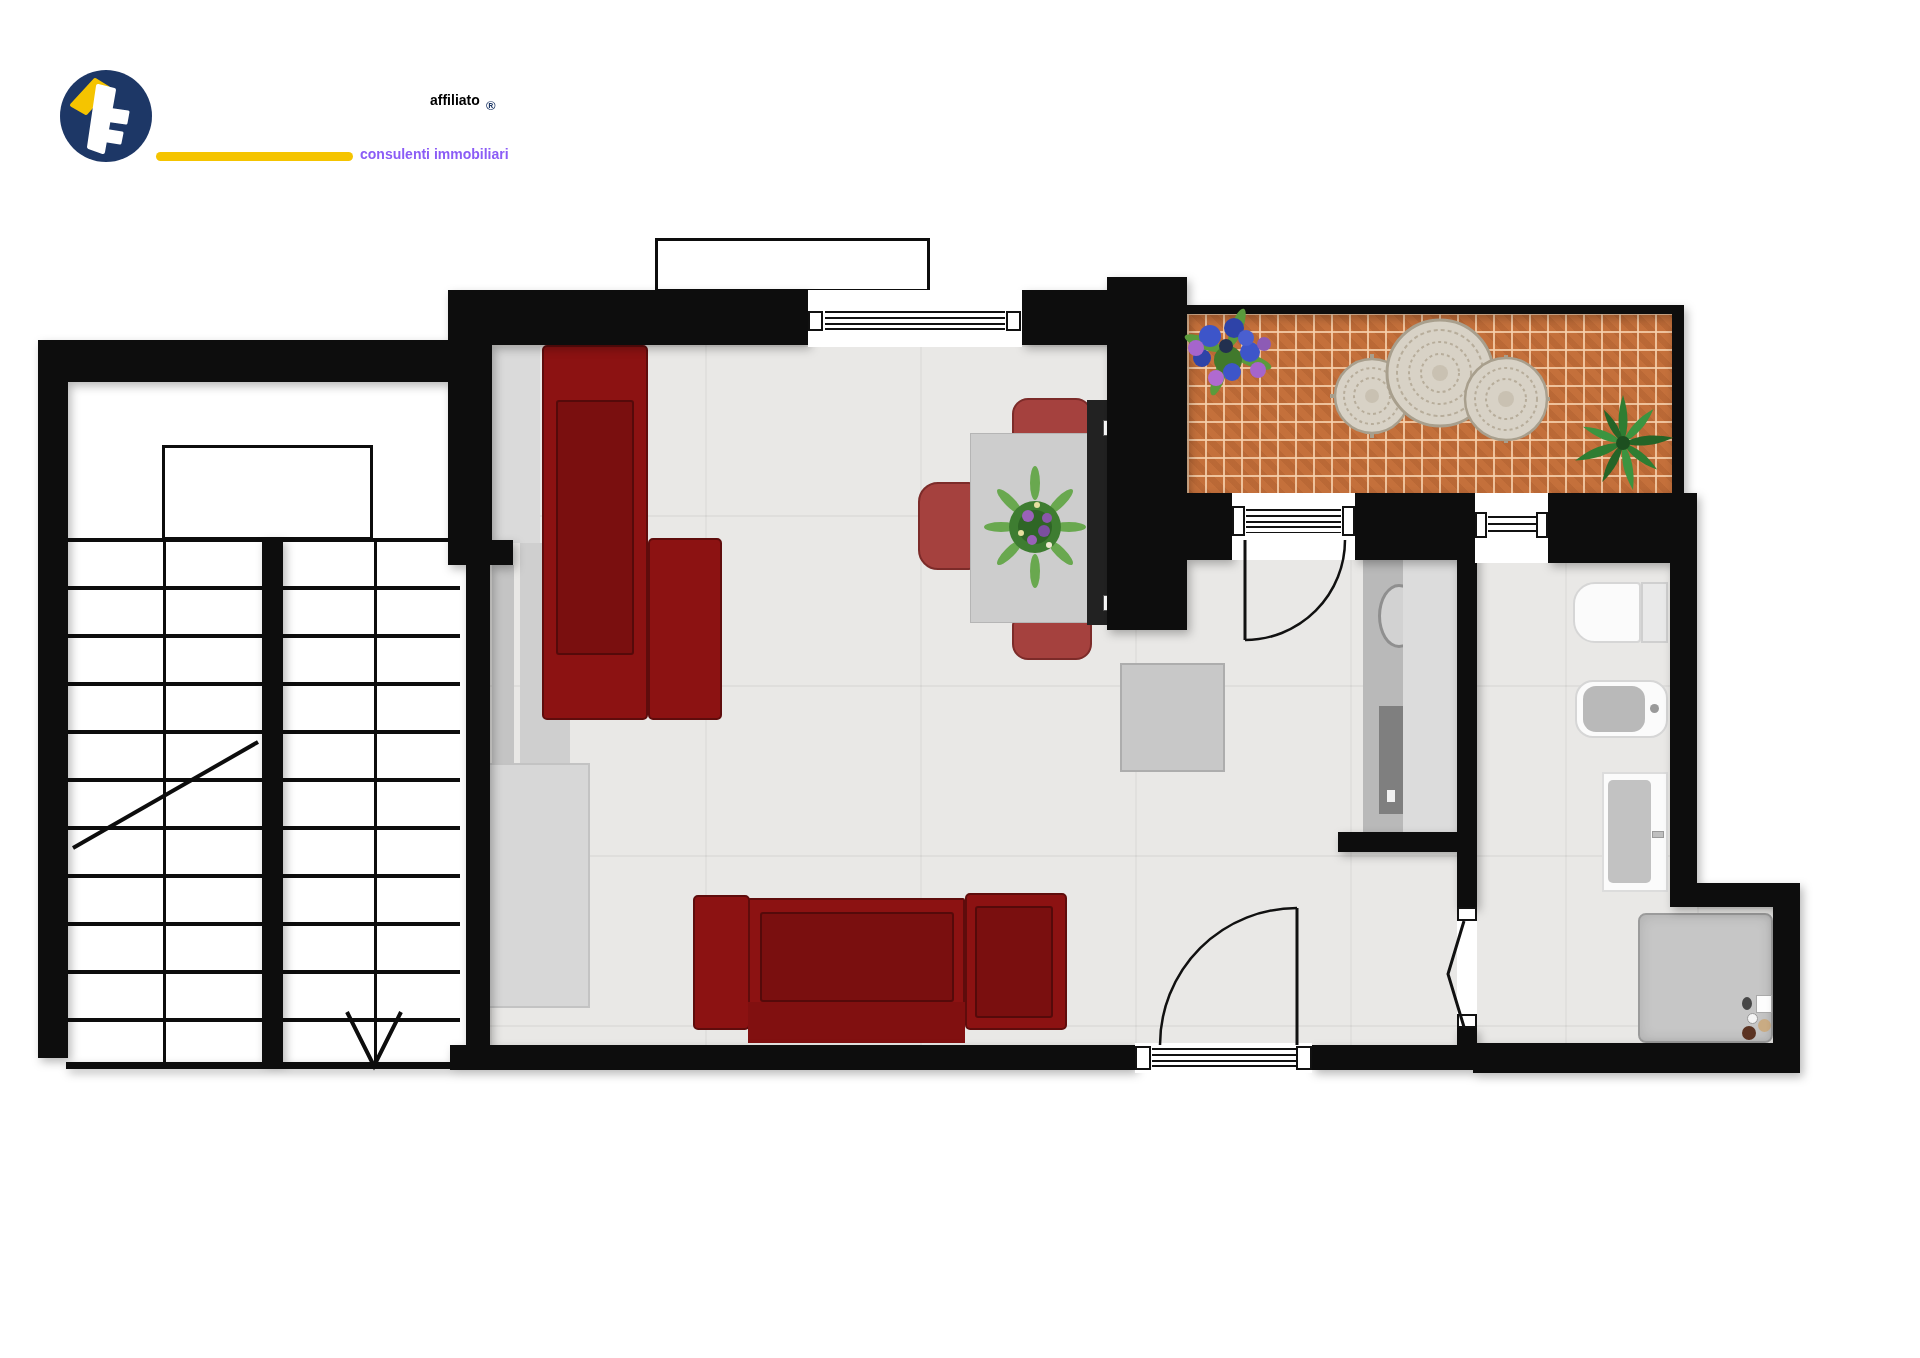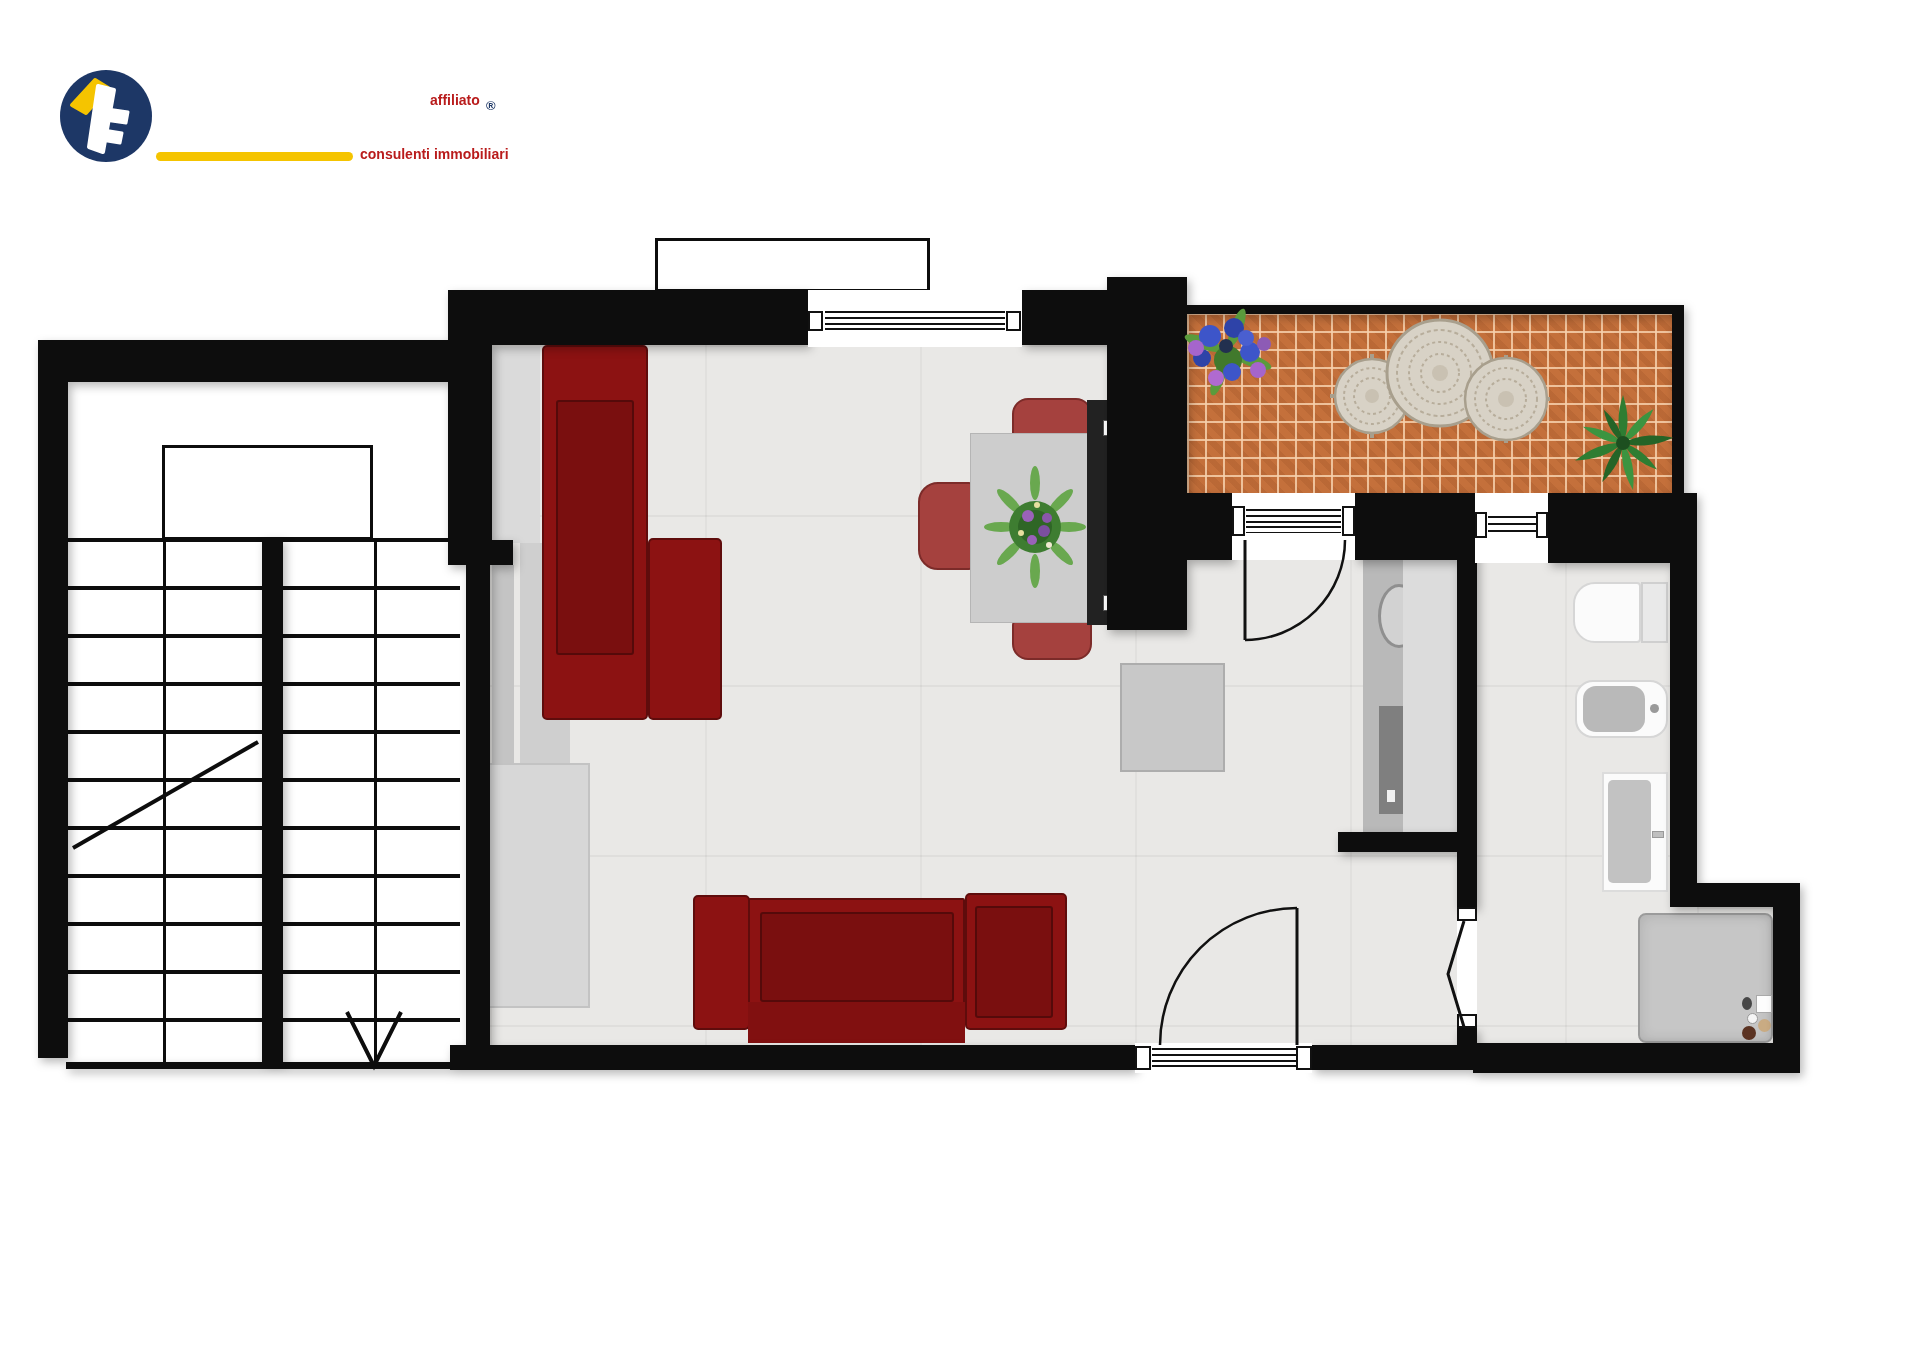--- a/index.html
+++ b/index.html
@@ -31,24 +31,24 @@
   .landing{position:absolute;border:3px solid #0d0d0d;background:#fff;box-sizing:border-box;z-index:2;}
   .winbox{position:absolute;background:#fff;z-index:6;}
   .jamb{position:absolute;background:#fff;border:2px solid #111;box-sizing:border-box;}
   .glz4{position:absolute;background:repeating-linear-gradient(180deg,#111 0 2px,transparent 2px 5.8px);}
   .glz3{position:absolute;background:repeating-linear-gradient(180deg,#111 0 2px,transparent 2px 7px);}
   #overlay{position:absolute;left:0;top:0;z-index:7;pointer-events:none;}
   .white-notch{position:absolute;background:#fff;border:1px solid #555;box-sizing:border-box;}
   
   #logo{position:absolute;left:58px;top:68px;width:520px;height:110px;z-index:8;}
   #brand{position:absolute;left:98px;top:14px;font-size:54px;font-weight:bold;color:#1d3766;letter-spacing:3px;}
-  #affil{position:absolute;left:372px;top:24px;font-size:14px;font-weight:bold;color:#b91c1c;}
+  #affil{position:absolute;left:372px;top:24px;font-size:14px;font-weight:bold;color:#000000;}
   #reg{position:absolute;left:428px;top:30px;font-size:13px;font-weight:bold;color:#1d3766;}
   #ybar{position:absolute;left:98px;top:84px;width:197px;height:9px;background:#f5c400;border-radius:5px;}
-  #tagline{position:absolute;left:302px;top:78px;font-size:14px;font-weight:bold;color:#b91c1c;}
+  #tagline{position:absolute;left:302px;top:78px;font-size:14px;font-weight:bold;color:#8b5cf6;}
 </style>
 </head>
 <body>
 
 <div id="canvas">
 
   <div id="logo">
     <svg width="96" height="96" viewBox="0 0 96 96">
       <circle cx="48" cy="48" r="46" fill="#1d3766"></circle>
       <polygon points="14,37 37,12 50,20 28,45" fill="#f5c400" stroke="#f5c400" stroke-width="4" stroke-linejoin="round"></polygon>

